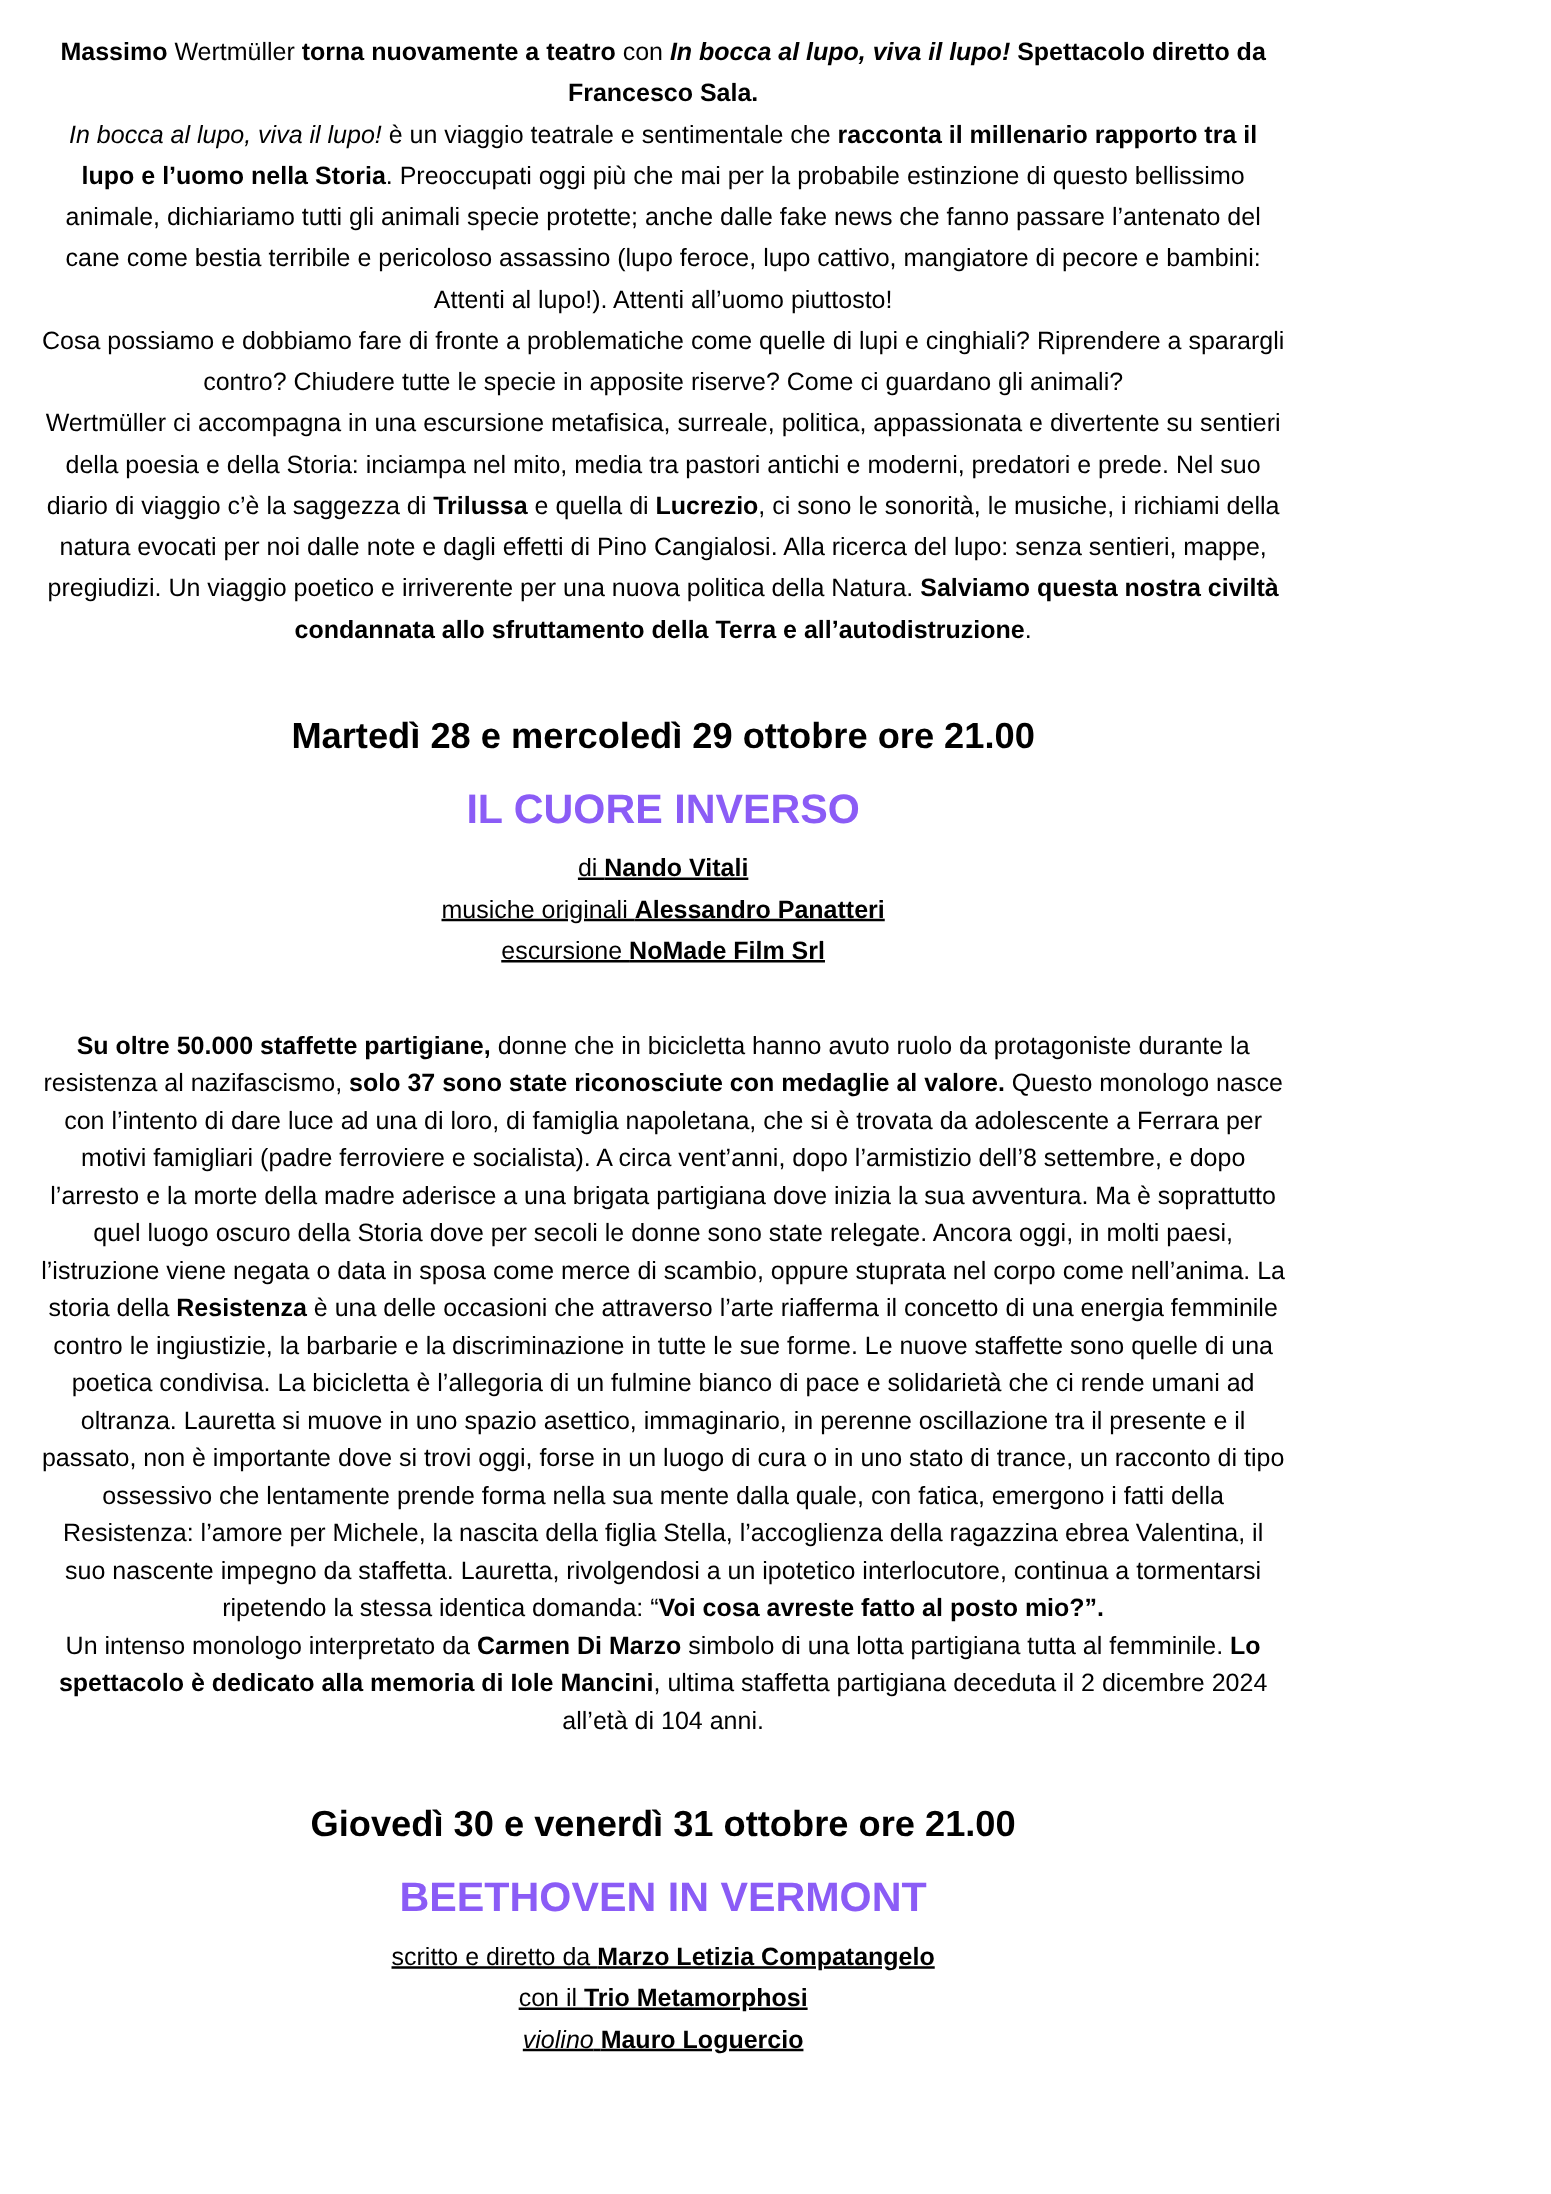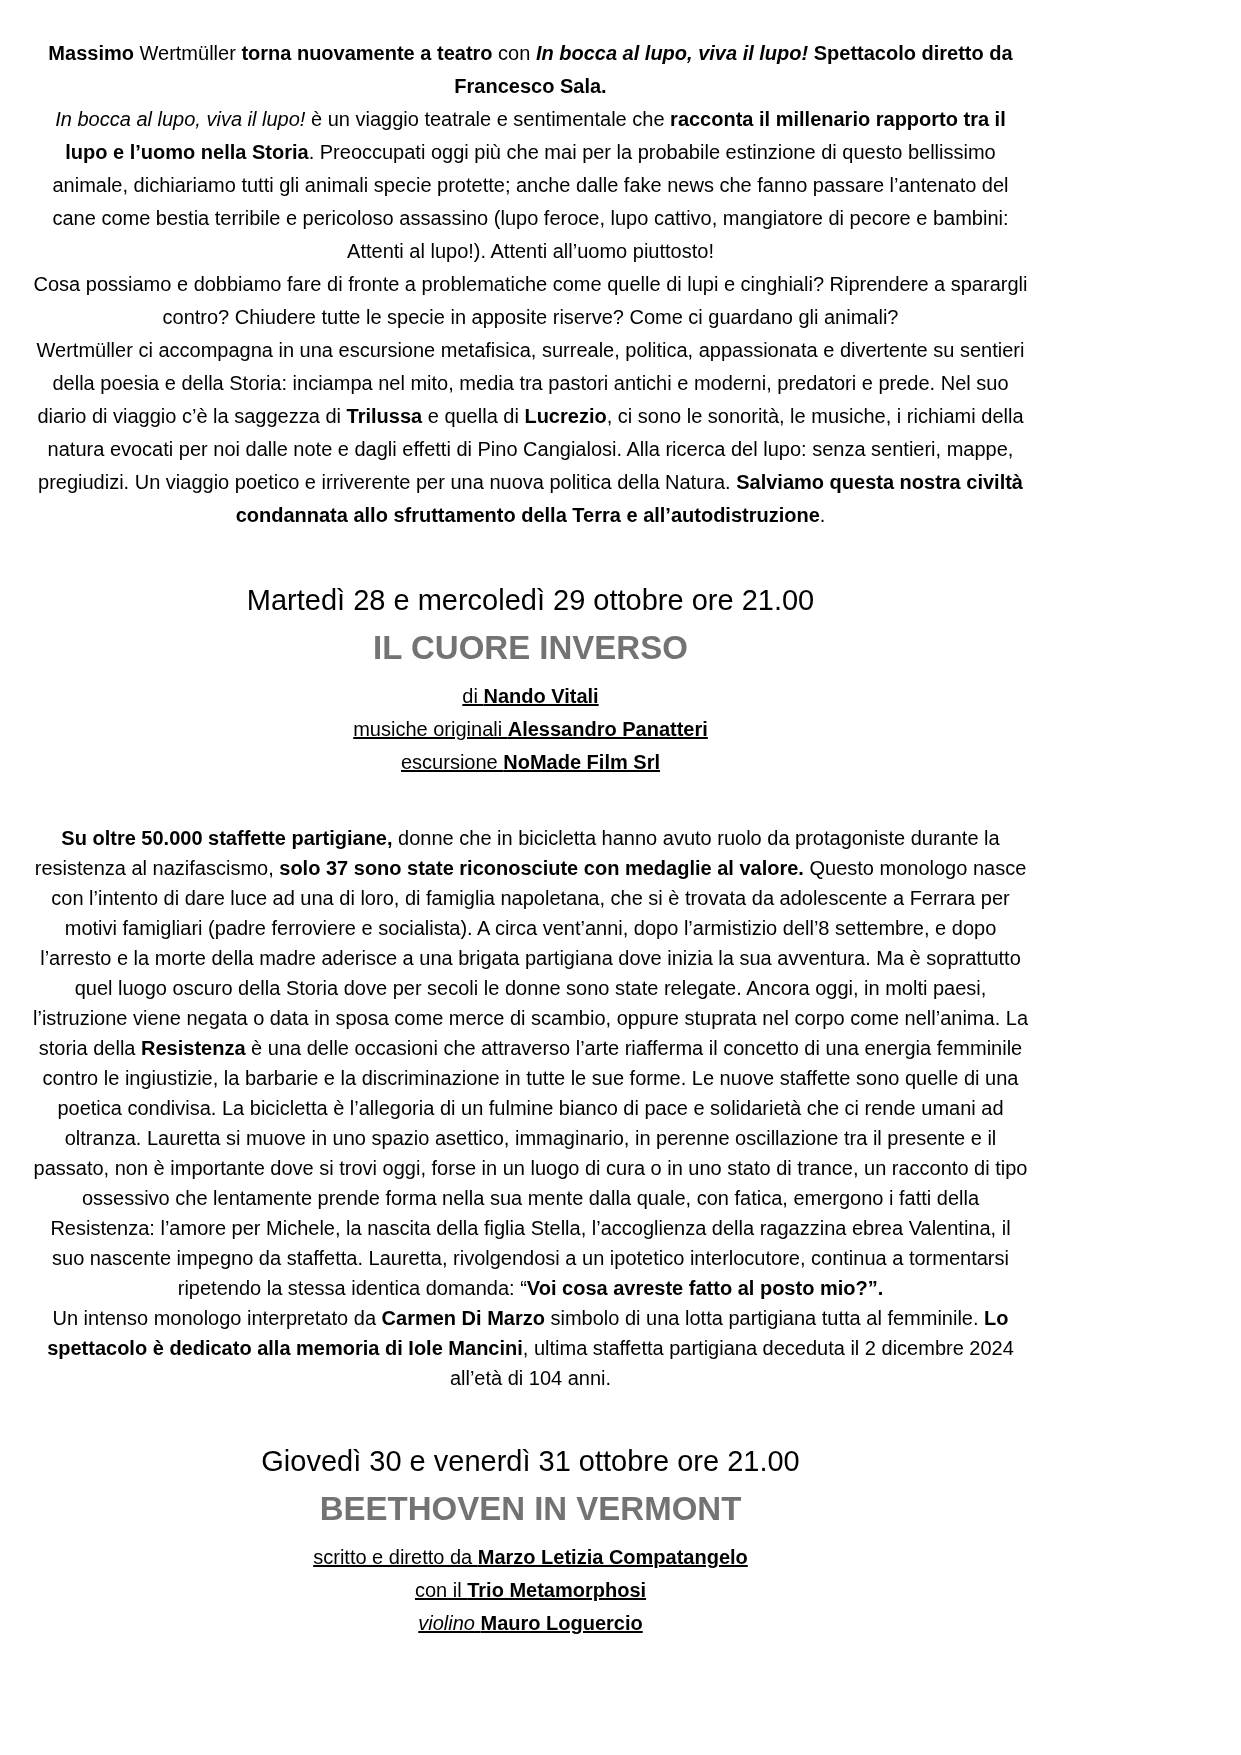--- a/index.html
+++ b/index.html
@@ -10,46 +10,46 @@
   body {
     width: 1241px;
     height: 1755px;
     font-family: "Liberation Sans", sans-serif;
     color: #000000;
   }
   .page {
     box-sizing: border-box;
     width: 1061px;
     height: 1755px;
-    padding: 37px 33px 0 33px;
+    padding: 26px 33px 0 33px;
     text-align: center;
     overflow: hidden;
   }
   .body-par {
     font-size: 20px;
     line-height: 33px;
     margin: 0;
   }
   .desc-par {
     font-size: 20px;
     line-height: 30px;
     margin: 0;
   }
   .date-heading {
     font-size: 29px;
     line-height: 40px;
-    font-weight: 400;
+    font-weight: 700;
     margin: 48px 0 0 0;
   }
   .show-title {
     font-size: 33px;
     line-height: 44px;
     font-weight: 700;
-    color: #737373;
-    margin: 6px 0 0 0;
+    color: #8b5cf6;
+    margin: 16px 0 0 0;
   }
   .credits {
     margin-top: 10px;
     text-decoration: underline;
   }
   .credit-line {
     font-size: 20px;
     line-height: 33px;
     margin: 0;
   }

